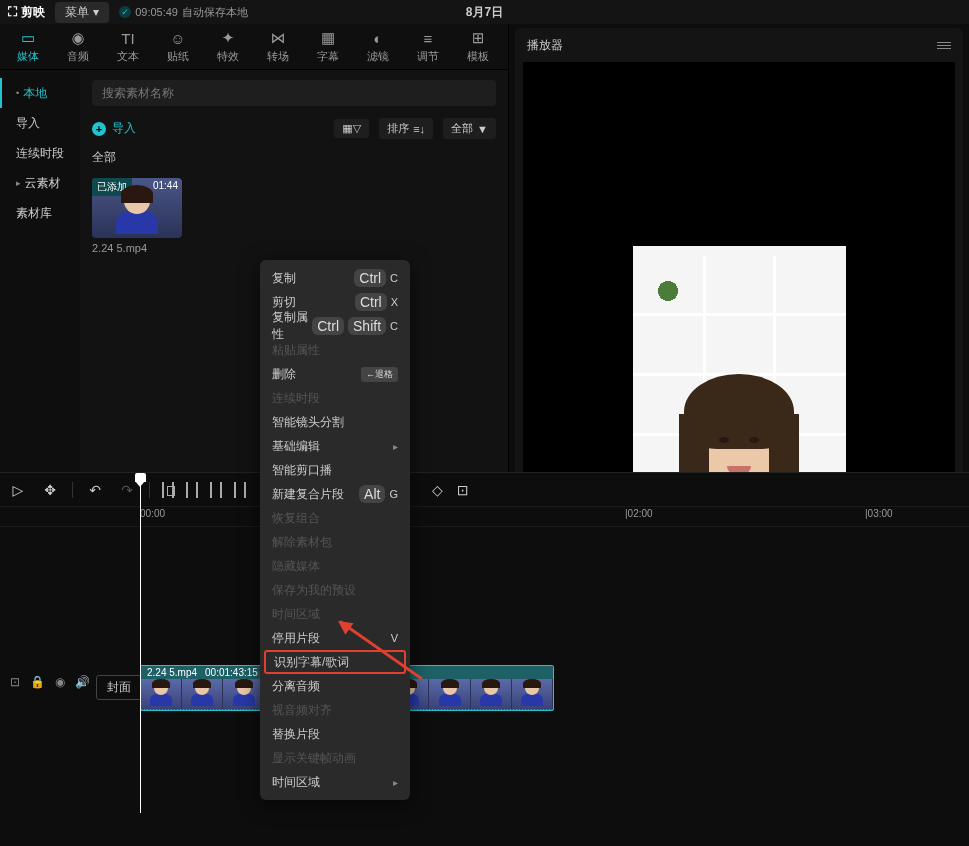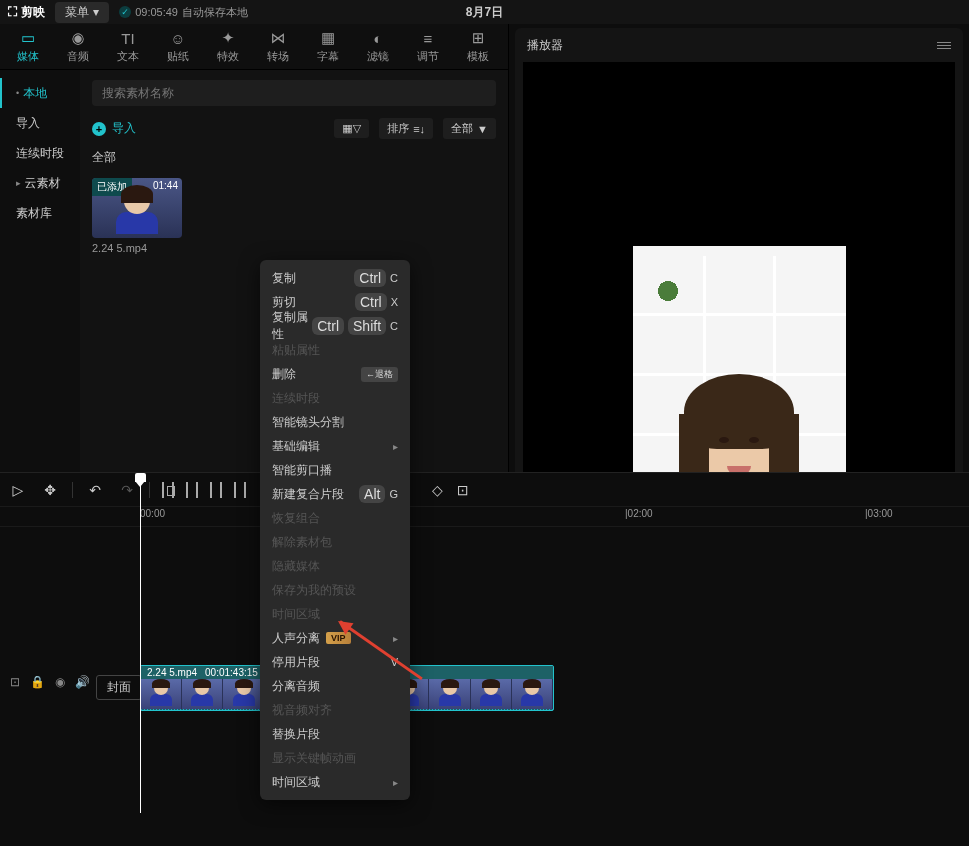--- a/index.html
+++ b/index.html
@@ -469,26 +469,25 @@
     <div class="cm-item disabled">
       <span style="display:flex;gap:6px;align-items:center">隐藏媒体</span>
     </div>
     <div class="cm-item disabled">
       <span style="display:flex;gap:6px;align-items:center">保存为我的预设</span>
     </div>
     <div class="cm-item disabled">
       <span style="display:flex;gap:6px;align-items:center">时间区域</span>
     </div>
     <div class="cm-item">
-      <span style="display:flex;gap:6px;align-items:center">人声分离<span class="vip-badge">VIP</span></span>
-      <span class="cm-sub">▸</span>
-    </div>
-    <div class="cm-item">
       <span style="display:flex;gap:6px;align-items:center">停用片段</span>
       <span class="cm-letter">V</span>
+    </div>
+    <div class="cm-item highlighted">
+      <span style="display:flex;gap:6px;align-items:center">识别字幕/歌词</span>
     </div>
     <div class="cm-item">
       <span style="display:flex;gap:6px;align-items:center">分离音频</span>
     </div>
     <div class="cm-item disabled">
       <span style="display:flex;gap:6px;align-items:center">视音频对齐</span>
     </div>
     <div class="cm-item">
       <span style="display:flex;gap:6px;align-items:center">替换片段</span>
     </div>

